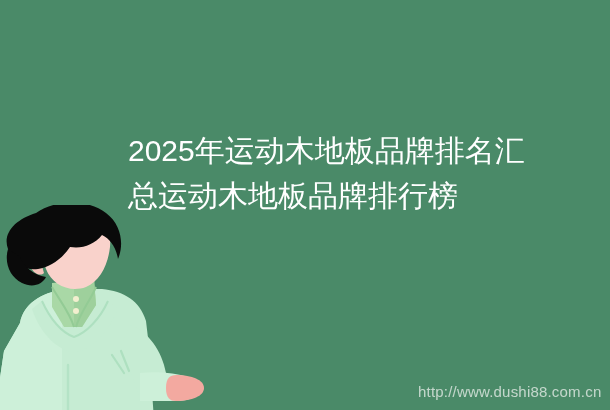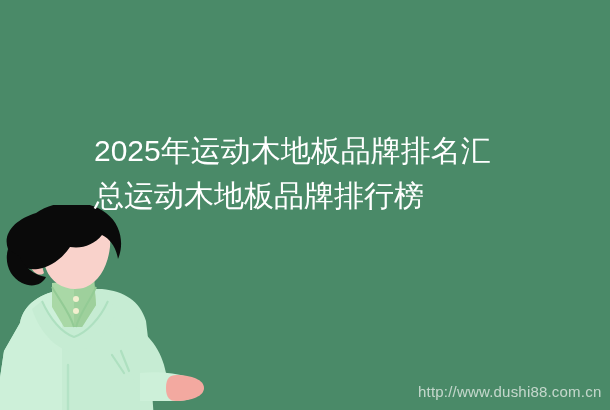--- a/index.html
+++ b/index.html
@@ -16,21 +16,21 @@
     position: relative;
     width: 610px;
     height: 410px;
     background: #4a8a68;
     overflow: hidden;
   }
 
   
   .title-block {
     position: absolute;
-    left: 94px;
+    left: 128px;
     top: 128px;
     width: 420px;
     color: #ffffff;
     font-size: 30px;
     line-height: 45px;
     letter-spacing: 0px;
     font-weight: 400;
     white-space: normal;
     word-break: break-all;
   }

